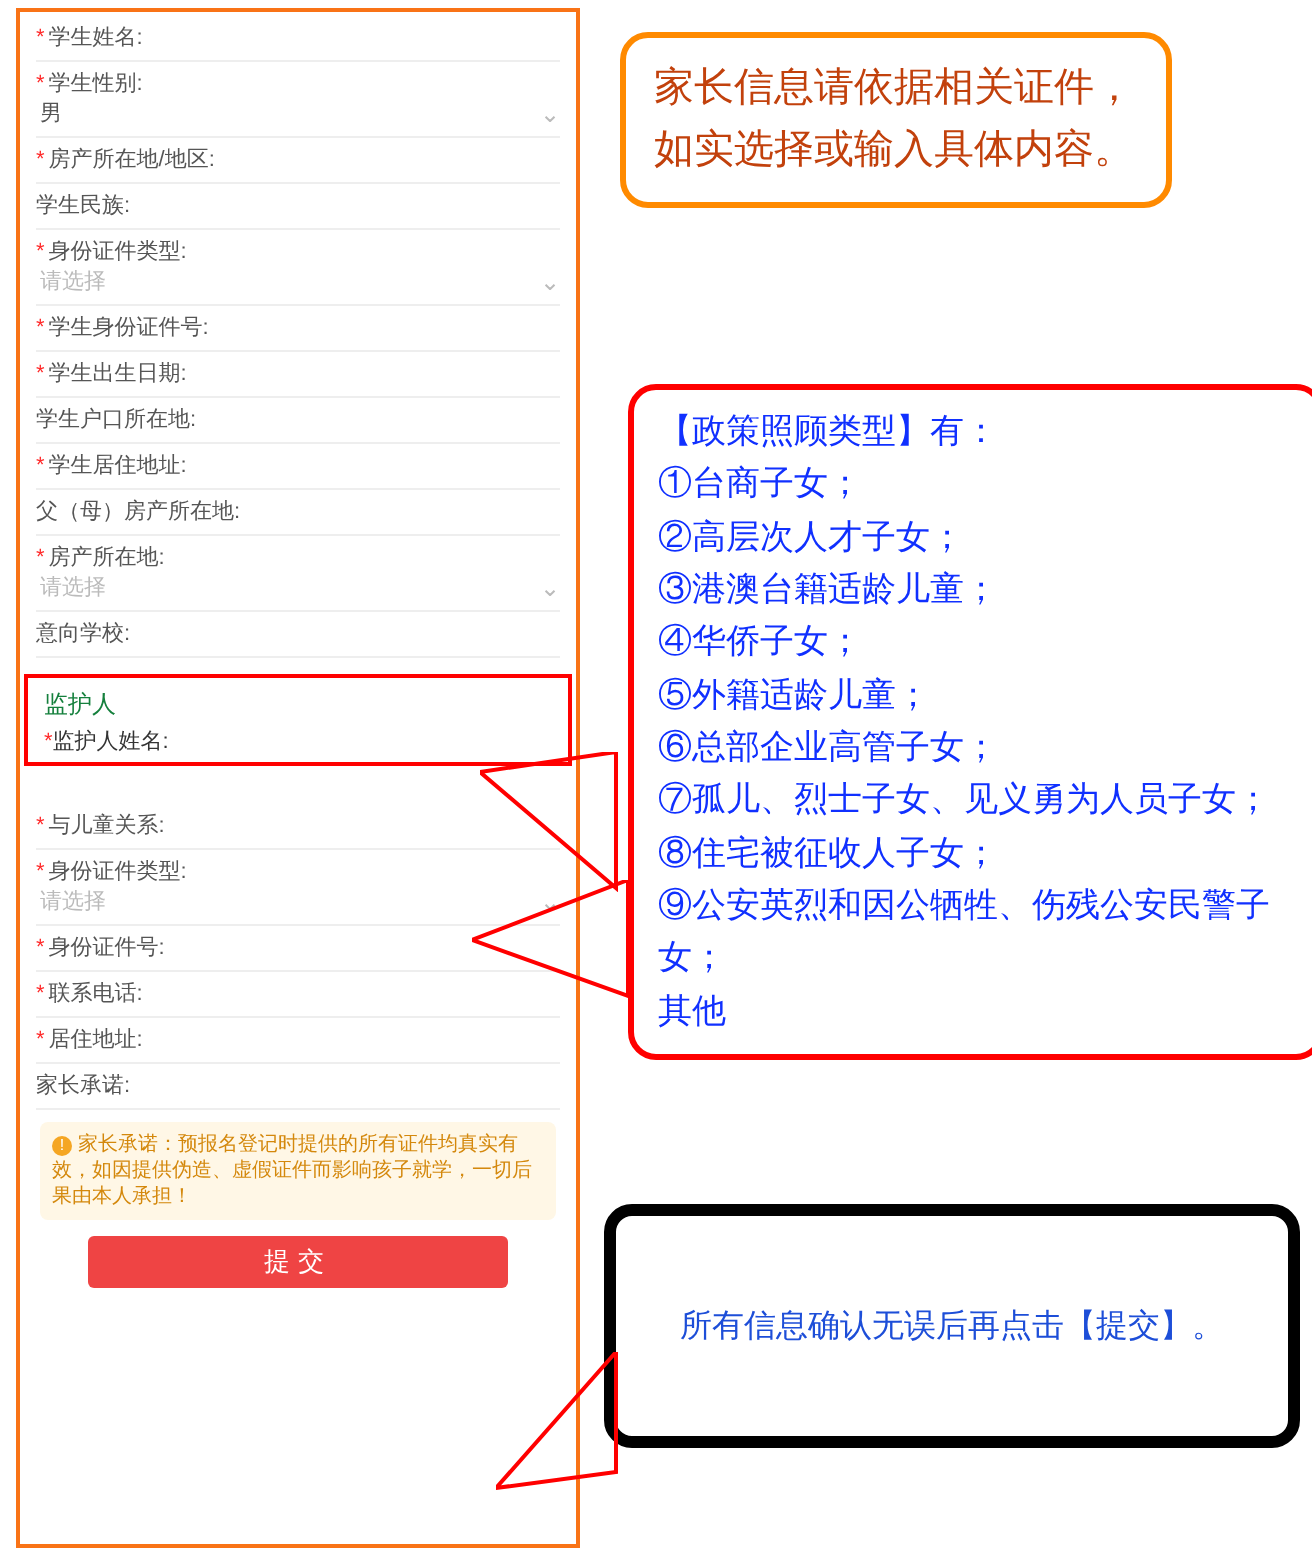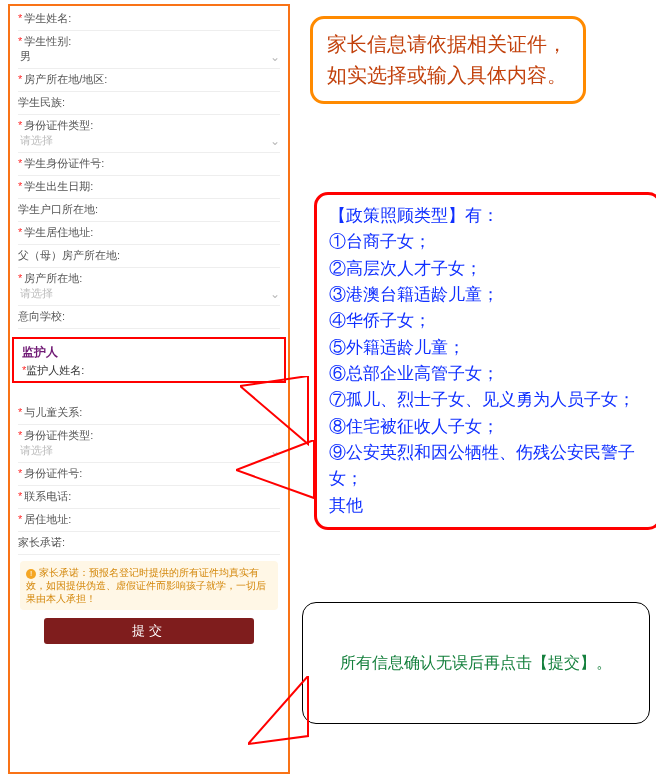--- a/index.html
+++ b/index.html
@@ -36,23 +36,23 @@
       display: flex;
       justify-content: space-between;
       align-items: center;
       color: #bbb;
       font-size: 11px;
     }
     .select-row .placeholder { color: #bbb; padding-left: 2px; }
     .select-row .chev { color: #bbb; font-size: 12px; }
     .section-title {
       font-size: 12px;
-      color: #701a75;
+      color: #15803d;
       padding: 4px 0 2px 2px;
-      font-weight: bold;
+      font-weight: normal;
     }
     .guardian-highlight {
       border: 2px solid #ff0000;
       padding: 1px 4px 3px 4px;
       margin-left: -6px;
       margin-right: -6px;
     }
     .guardian-highlight .section-title { padding-left: 4px; }
     .pledge {
       background: #fff7e6;
@@ -72,21 +72,21 @@
       font-size: 8px;
       text-align: center;
       line-height: 10px;
       margin-right: 3px;
     }
     .submit-btn {
       display: block;
       margin: 8px auto 4px auto;
       width: 210px;
       height: 26px;
-      background: #7f1d1d;
+      background: #ef4444;
       color: #fff;
       border: none;
       border-radius: 3px;
       font-size: 13px;
       letter-spacing: 4px;
       cursor: pointer;
     }
 
     
     .callout {
@@ -112,22 +112,22 @@
       color: #1030ff;
       font-size: 17px;
       line-height: 1.55;
       padding: 8px 12px 8px 12px;
     }
     .callout-red2 {
       left: 302px;
       top: 602px;
       width: 348px;
       height: 122px;
-      border: 1px solid #000000;
-      color: #15803d;
+      border: 6px solid #000000;
+      color: #1d4ed8;
       font-size: 16px;
       display: flex;
       align-items: center;
       justify-content: center;
       padding: 0 8px;
     }
 
     
     .connector {
       position: absolute;

